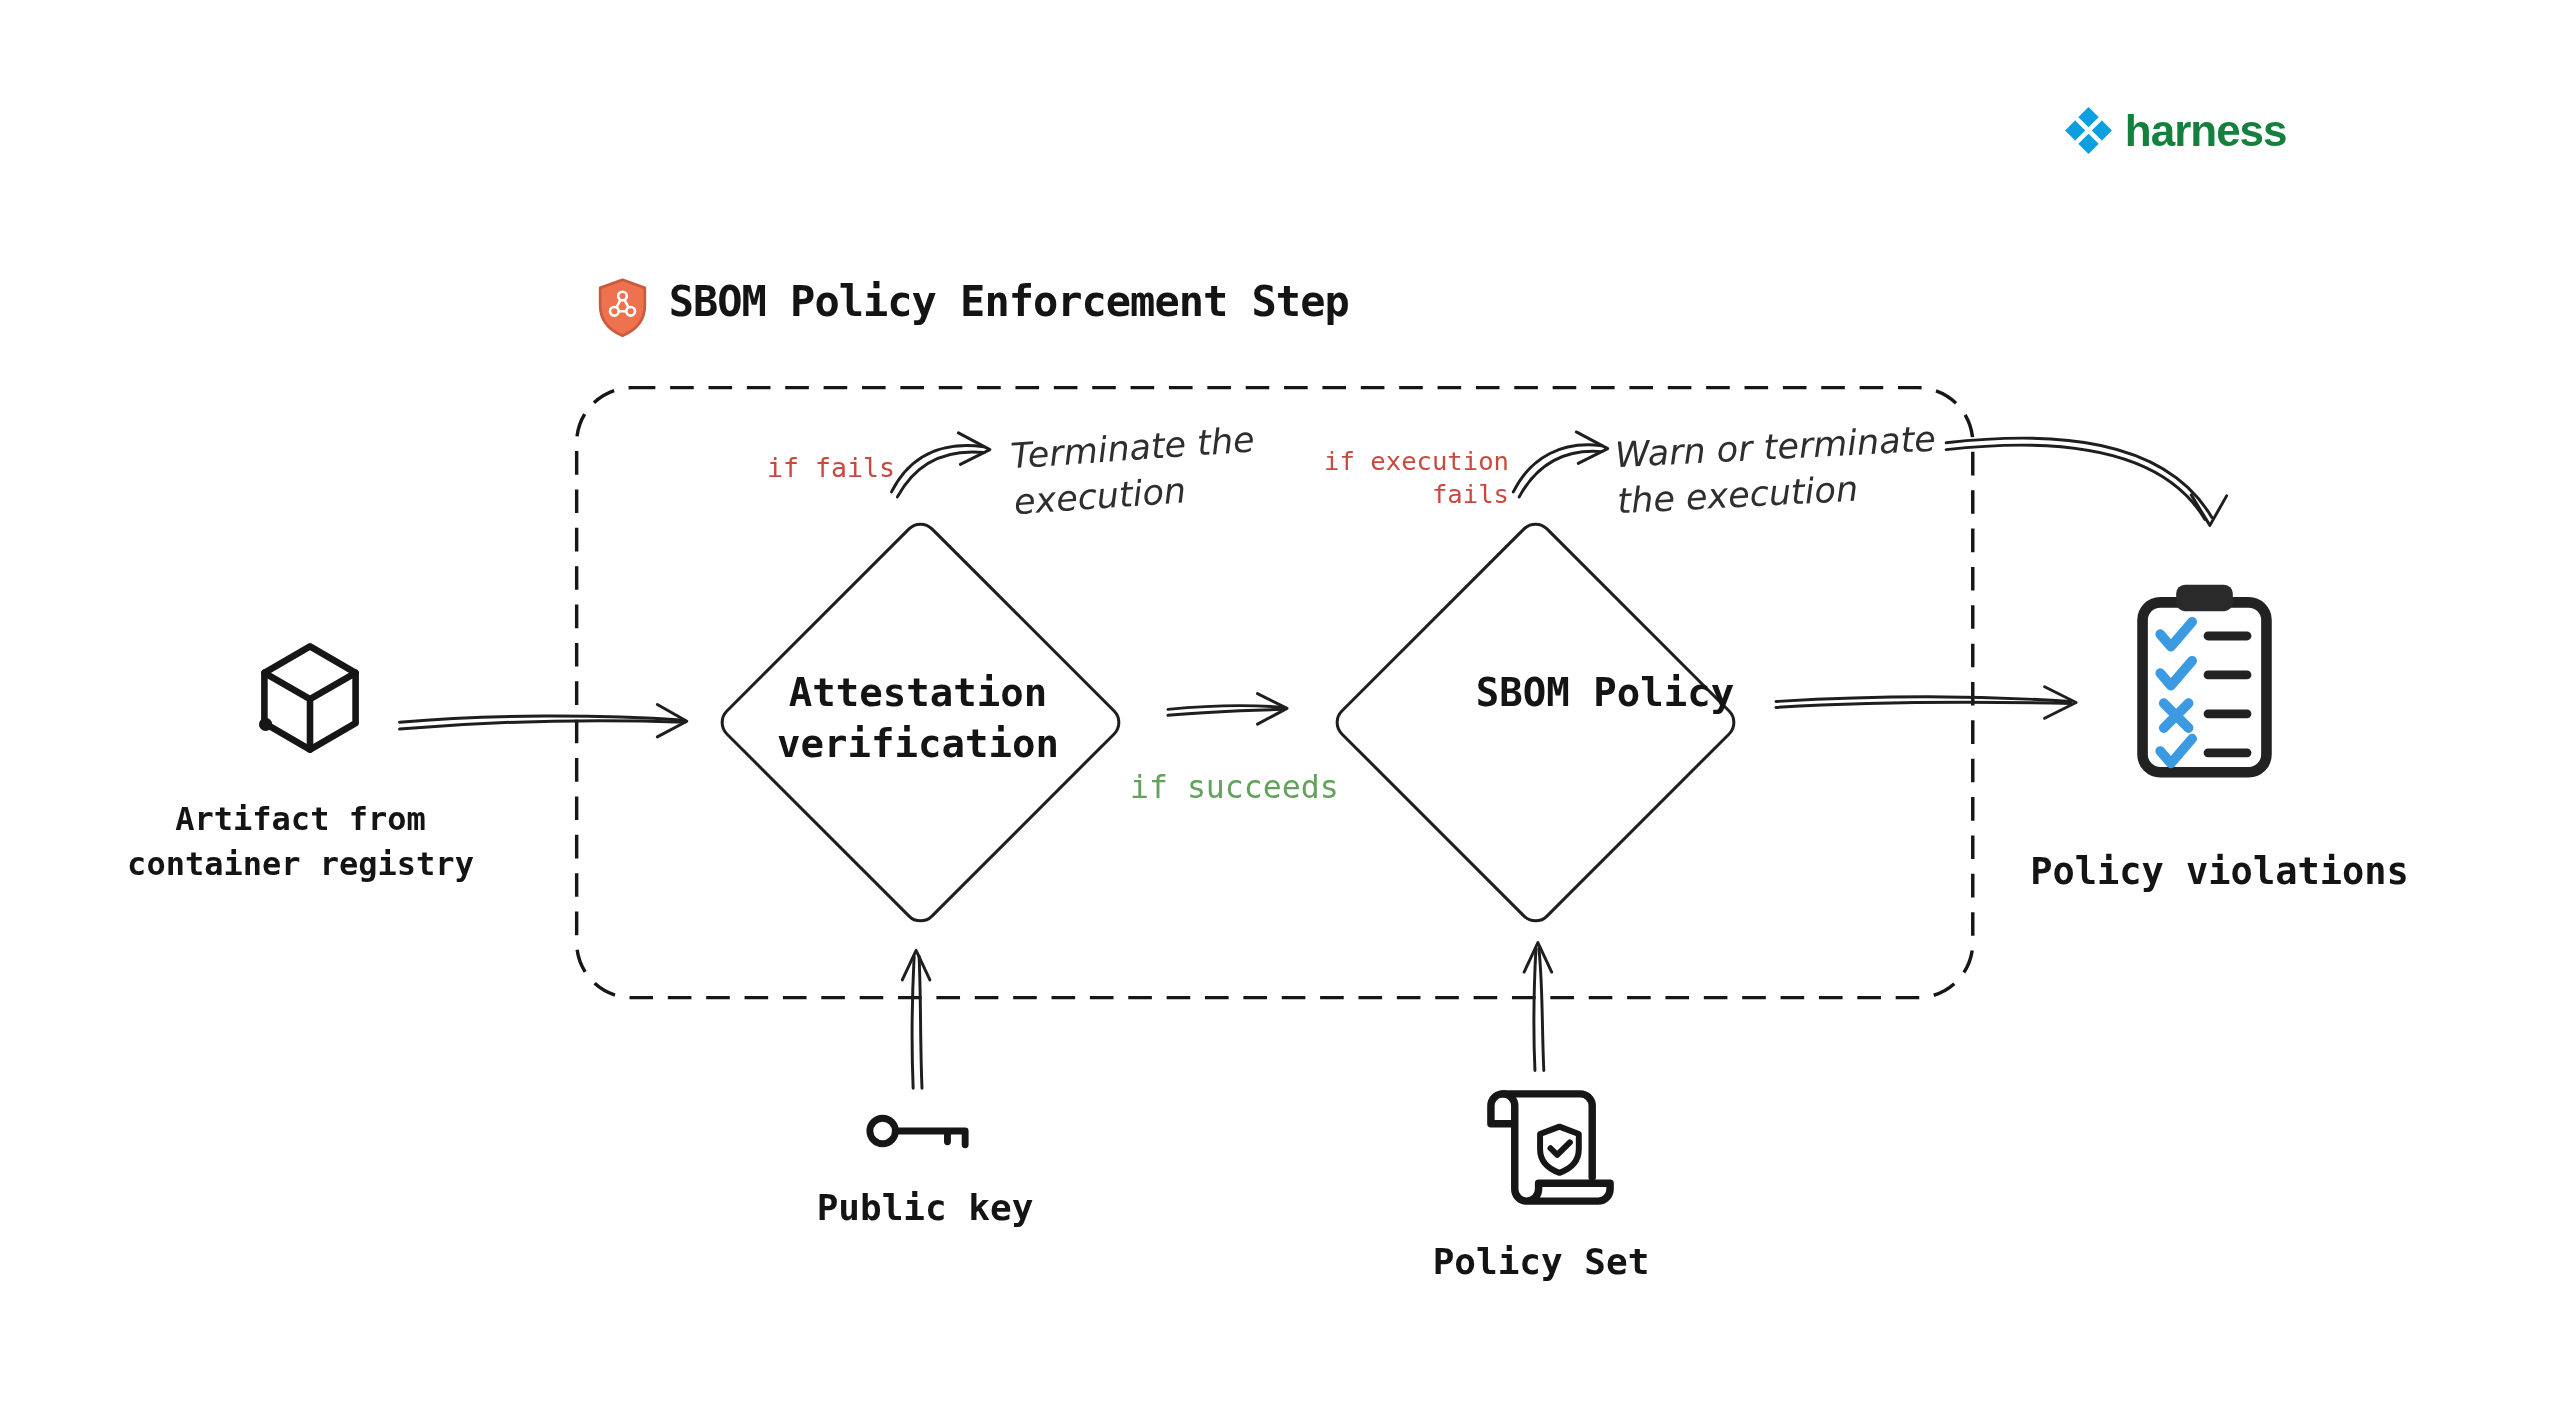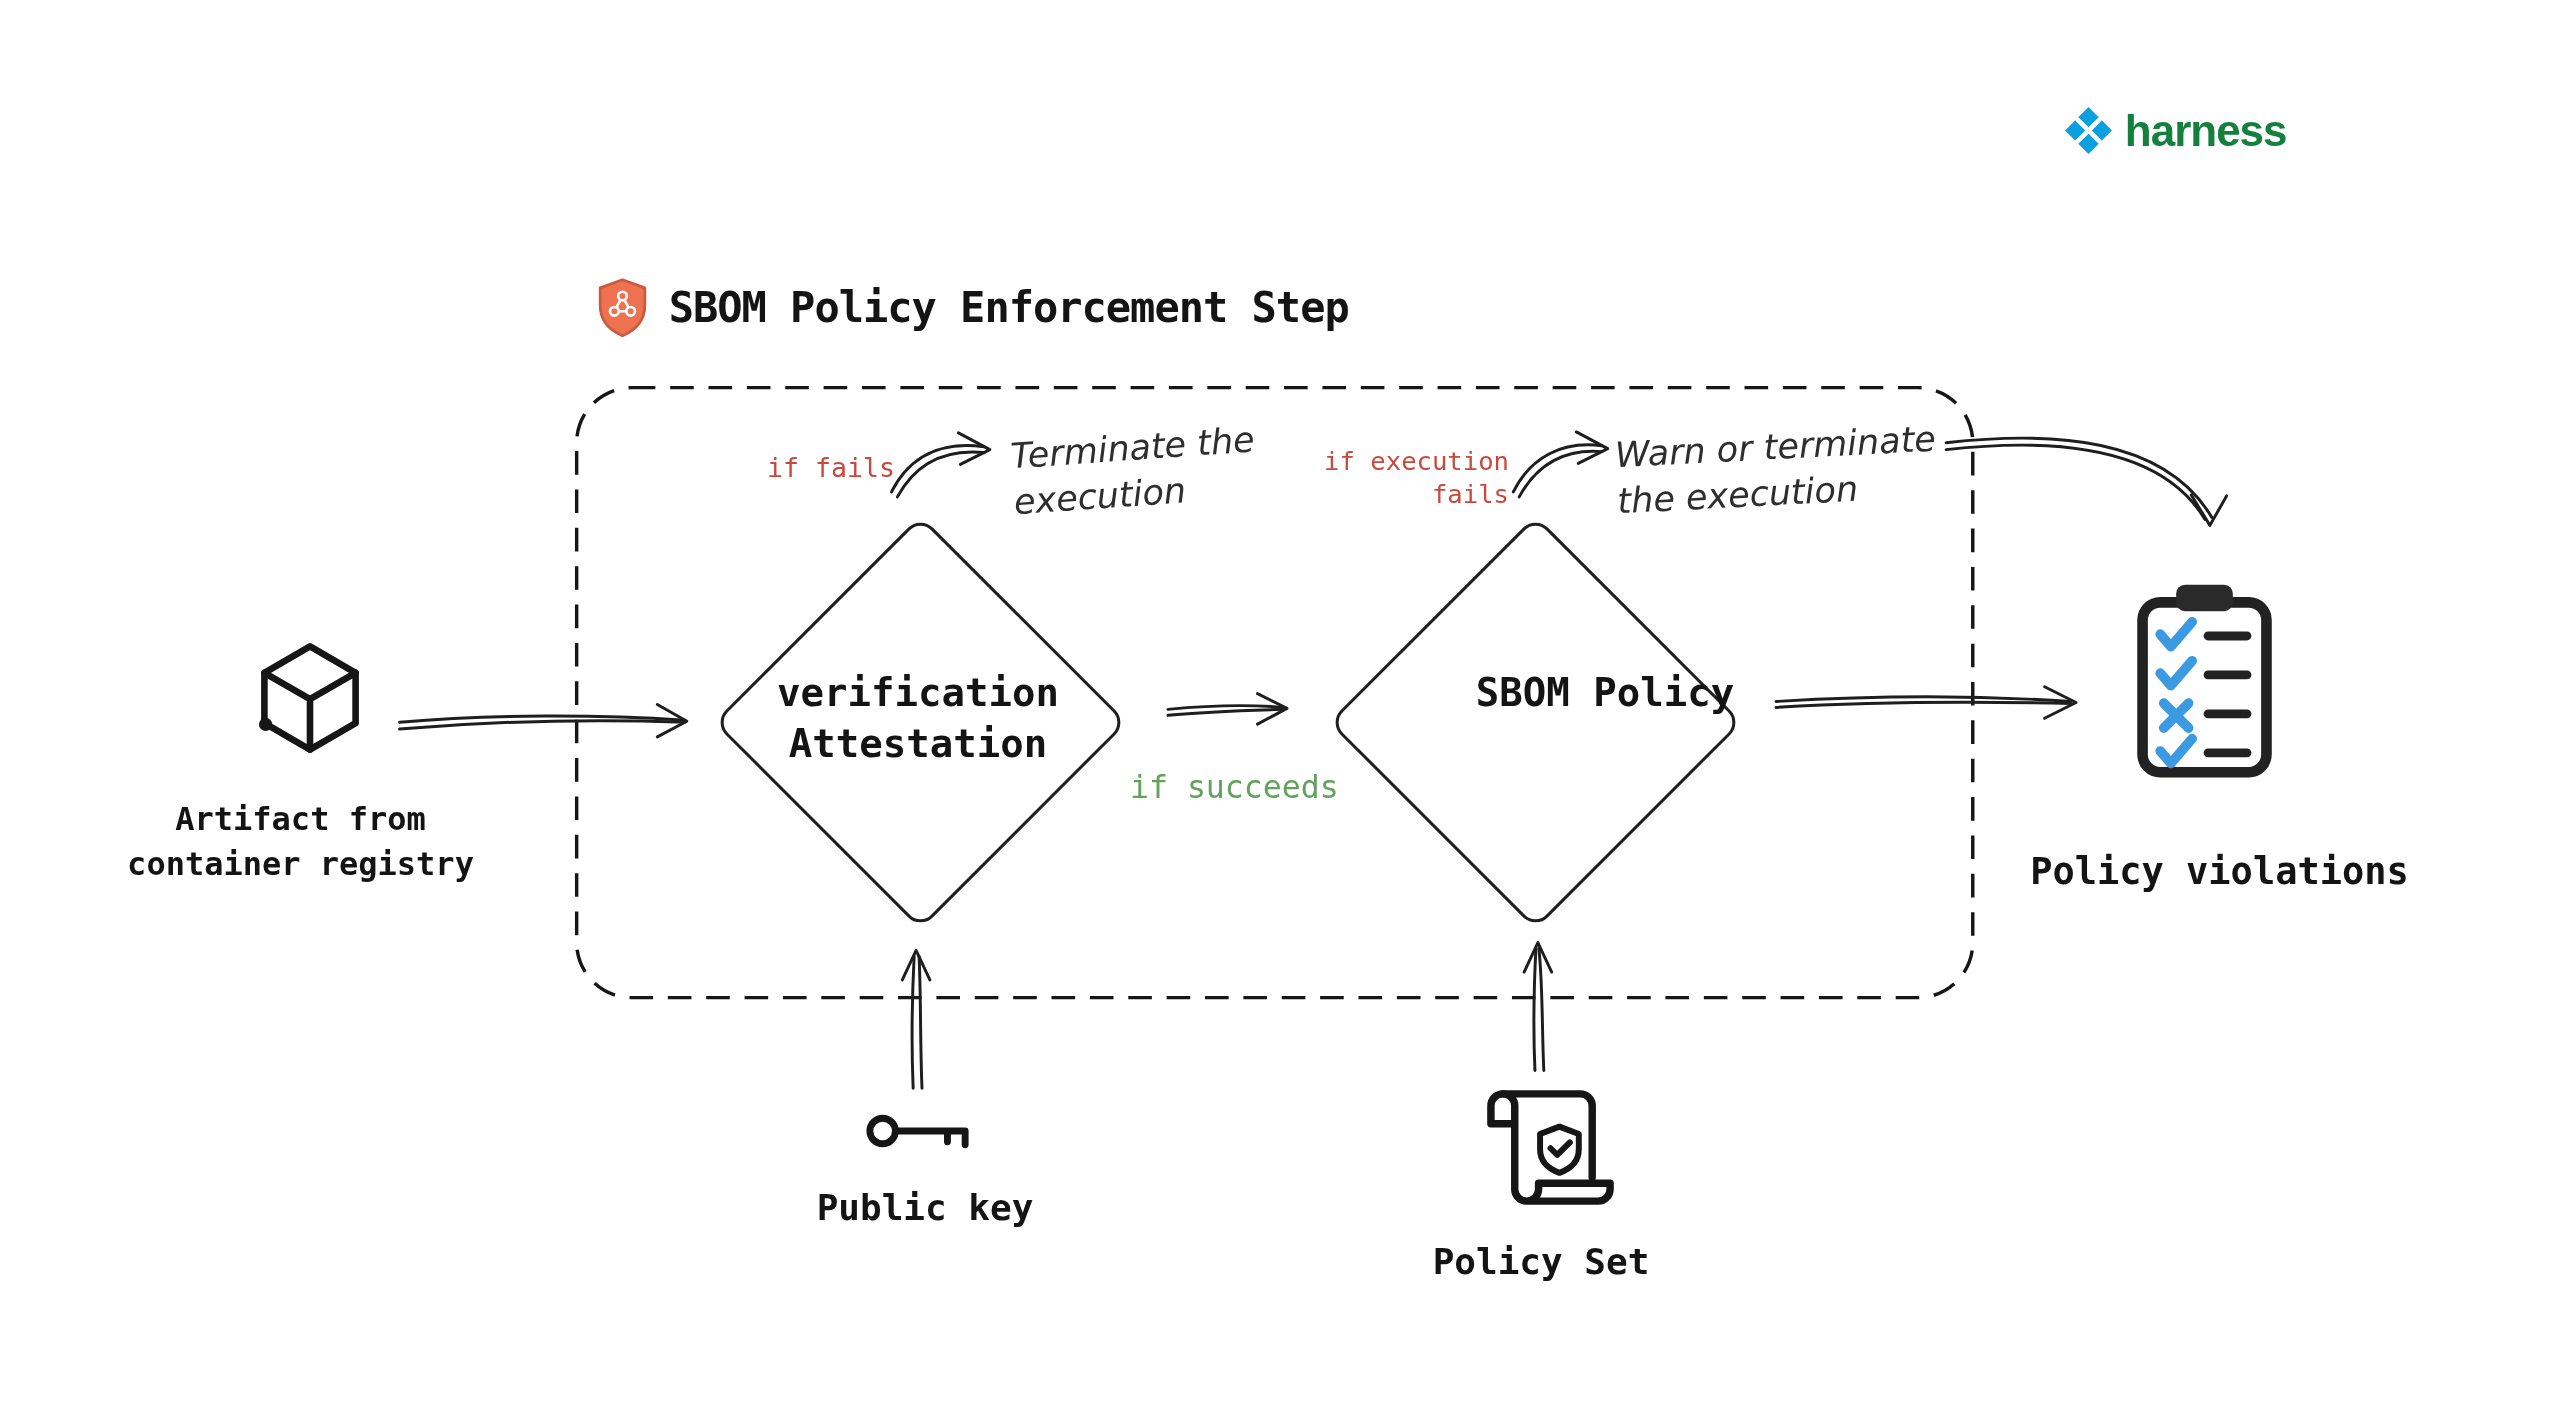--- a/index.html
+++ b/index.html
@@ -10,21 +10,21 @@
     background: #ffffff;
     overflow: hidden;
     font-family: "DejaVu Sans Mono", monospace;
     color: #161616;
   }
   .abs { position: absolute; }
   .mono { font-family: "DejaVu Sans Mono", monospace; }
   .hand { font-family: "DejaVu Sans", sans-serif; font-style: italic; color: #2e2e2e; }
 
   
-  .title-block { left: 596px; top: 277px; display: flex; align-items: center; gap: 19.7px; z-index: 5; }
+  .title-block { left: 596px; top: 277px; display: flex; gap: 19.7px; z-index: 5; }
   .title-text { font-size: 42px; font-weight: 700; letter-spacing: -1px; color: #141414; }
   .logo-block { left: 2062px; top: 104px; display: flex; align-items: center; gap: 9.8px; z-index: 5; }
   .logo-text { font-family: "Liberation Sans", sans-serif; font-weight: 700; font-size: 44px; color: #15803d; letter-spacing: -1px; }
 
   
   .diamond {
     position: absolute;
     width: 287px; height: 287px;
     background: #ffffff;
     border: 3.4px solid #1e1e1e;
@@ -115,22 +115,22 @@
       <path d="M24 17.5 L16.5 31.5 M24 17.5 L31.5 31.5 M16.5 31.5 L31.5 31.5" stroke="#ffffff" stroke-width="2.4"></path>
       <circle cx="24" cy="17.5" r="4" fill="#ee7150" stroke="#ffffff" stroke-width="2.4"></circle>
       <circle cx="16.5" cy="31.5" r="4" fill="#ee7150" stroke="#ffffff" stroke-width="2.4"></circle>
       <circle cx="31.5" cy="31.5" r="4" fill="#ee7150" stroke="#ffffff" stroke-width="2.4"></circle>
     </svg>
     <span class="title-text">SBOM Policy Enforcement Step</span>
   </div>
 
   <div class="diamond" style="left:774px; top:576px;"></div>
   <div class="diamond-label" style="left:721px; top:667px;">
+    <div>Attestation</div>
     <div>verification</div>
-    <div>Attestation</div>
   </div>
 
   <div class="diamond" style="left:1389px; top:576px;"></div>
   <div class="diamond-label" style="left:1408px; top:667px;">
     <div>SBOM Policy</div>
   </div>
 
   <div class="abs icon-wrap" style="left:250px; top:638px;">
     <svg width="120" height="120" viewBox="0 0 100 100" fill="none" stroke="#161616" stroke-width="5.5" stroke-linejoin="round" stroke-linecap="round">
       <path d="M50 7 L88 29 V71 L50 93 L12 71 V29 Z"></path>

